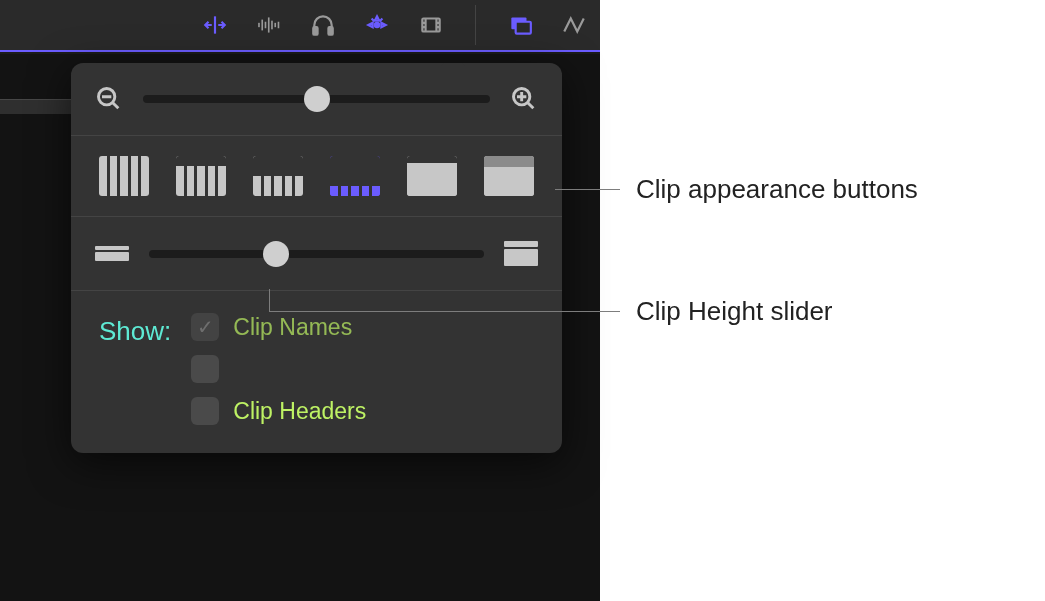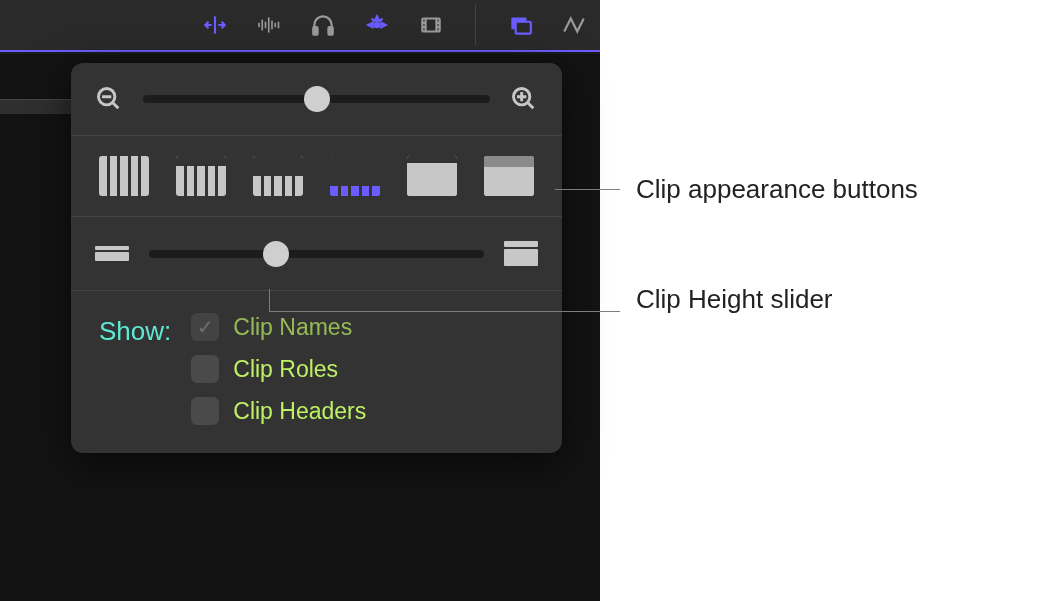--- a/index.html
+++ b/index.html
@@ -356,30 +356,29 @@
 
     <div class="show-section">
       <div class="show-label">Show:</div>
       <div class="show-list">
         <div class="check-row disabled">
           <div class="checkbox checked"></div>
           <span>Clip Names</span>
         </div>
         <div class="check-row">
           <div class="checkbox"></div>
-          <span>Clip Roles</span>
         </div>
         <div class="check-row">
           <div class="checkbox"></div>
           <span>Clip Headers</span>
         </div>
       </div>
     </div>
 
   </div>
 </div>
 
 <div class="callout-line" style="left:555px; top:189px; width:65px;"></div>
 <div class="callout-text" style="left:636px; top:174px;">Clip appearance buttons</div>
 
 <div class="callout-line" style="left:269px; top:289px; width:1px; height:22px; background:#7d7d7d;"></div>
 <div class="callout-line" style="left:269px; top:311px; width:351px;"></div>
-<div class="callout-text" style="left:636px; top:284px;">Clip Height slider</div>
+<div class="callout-text" style="left:636px; top:296px;">Clip Height slider</div>
 
 </body></html>

